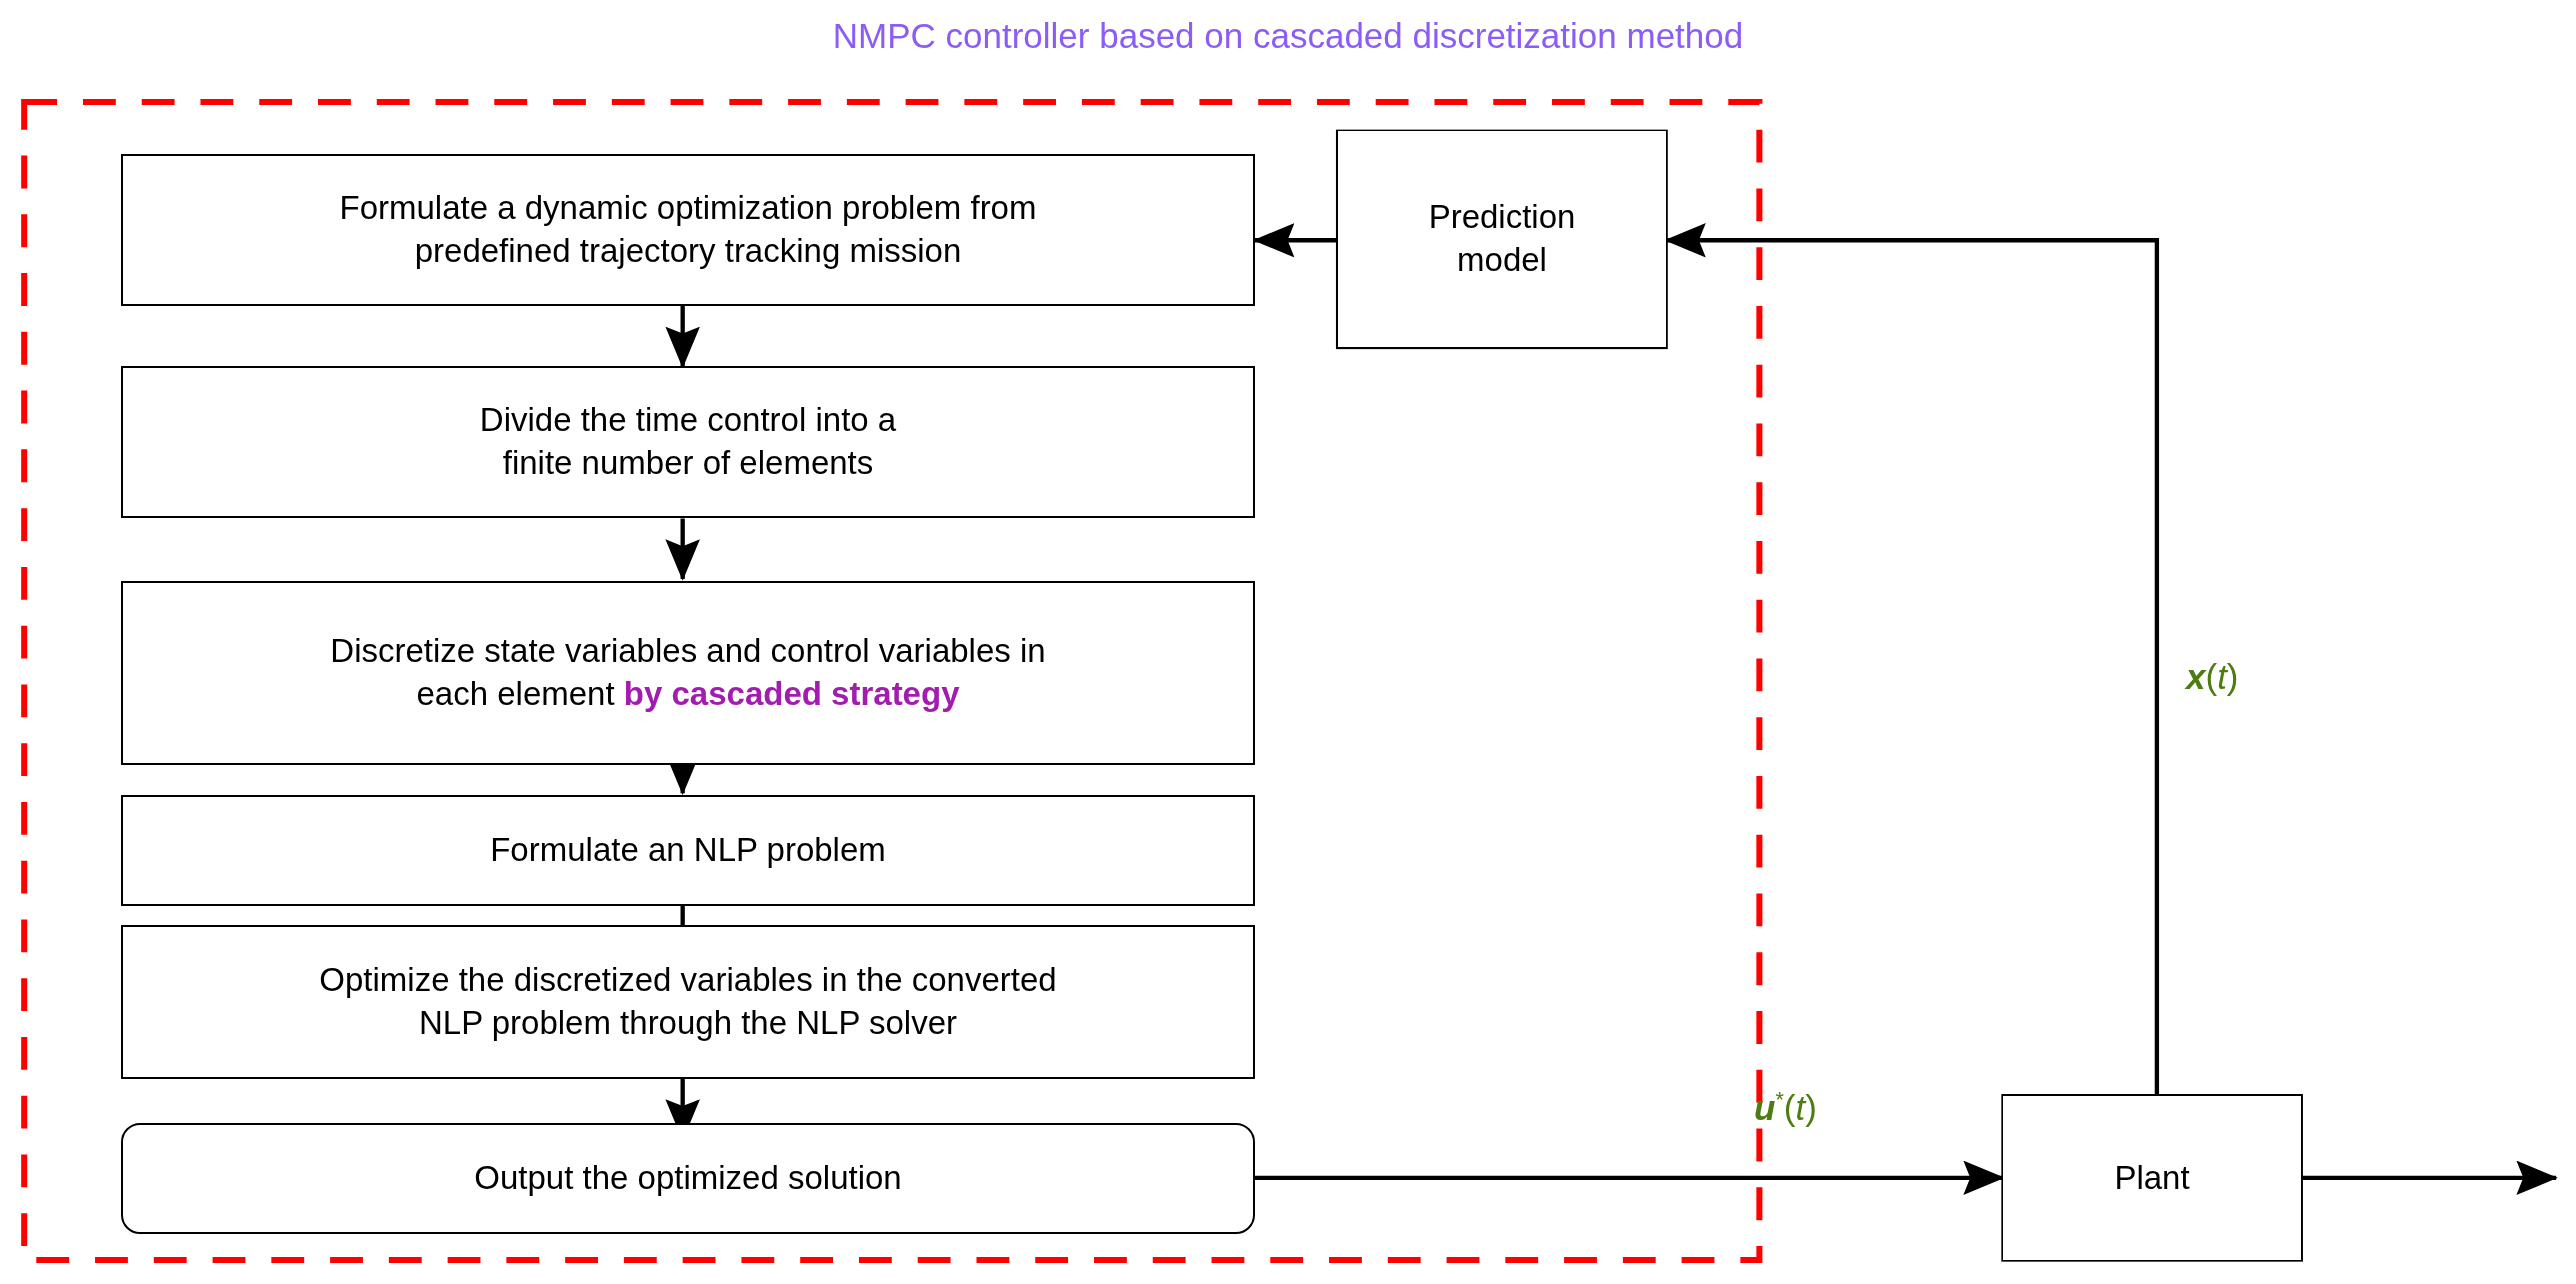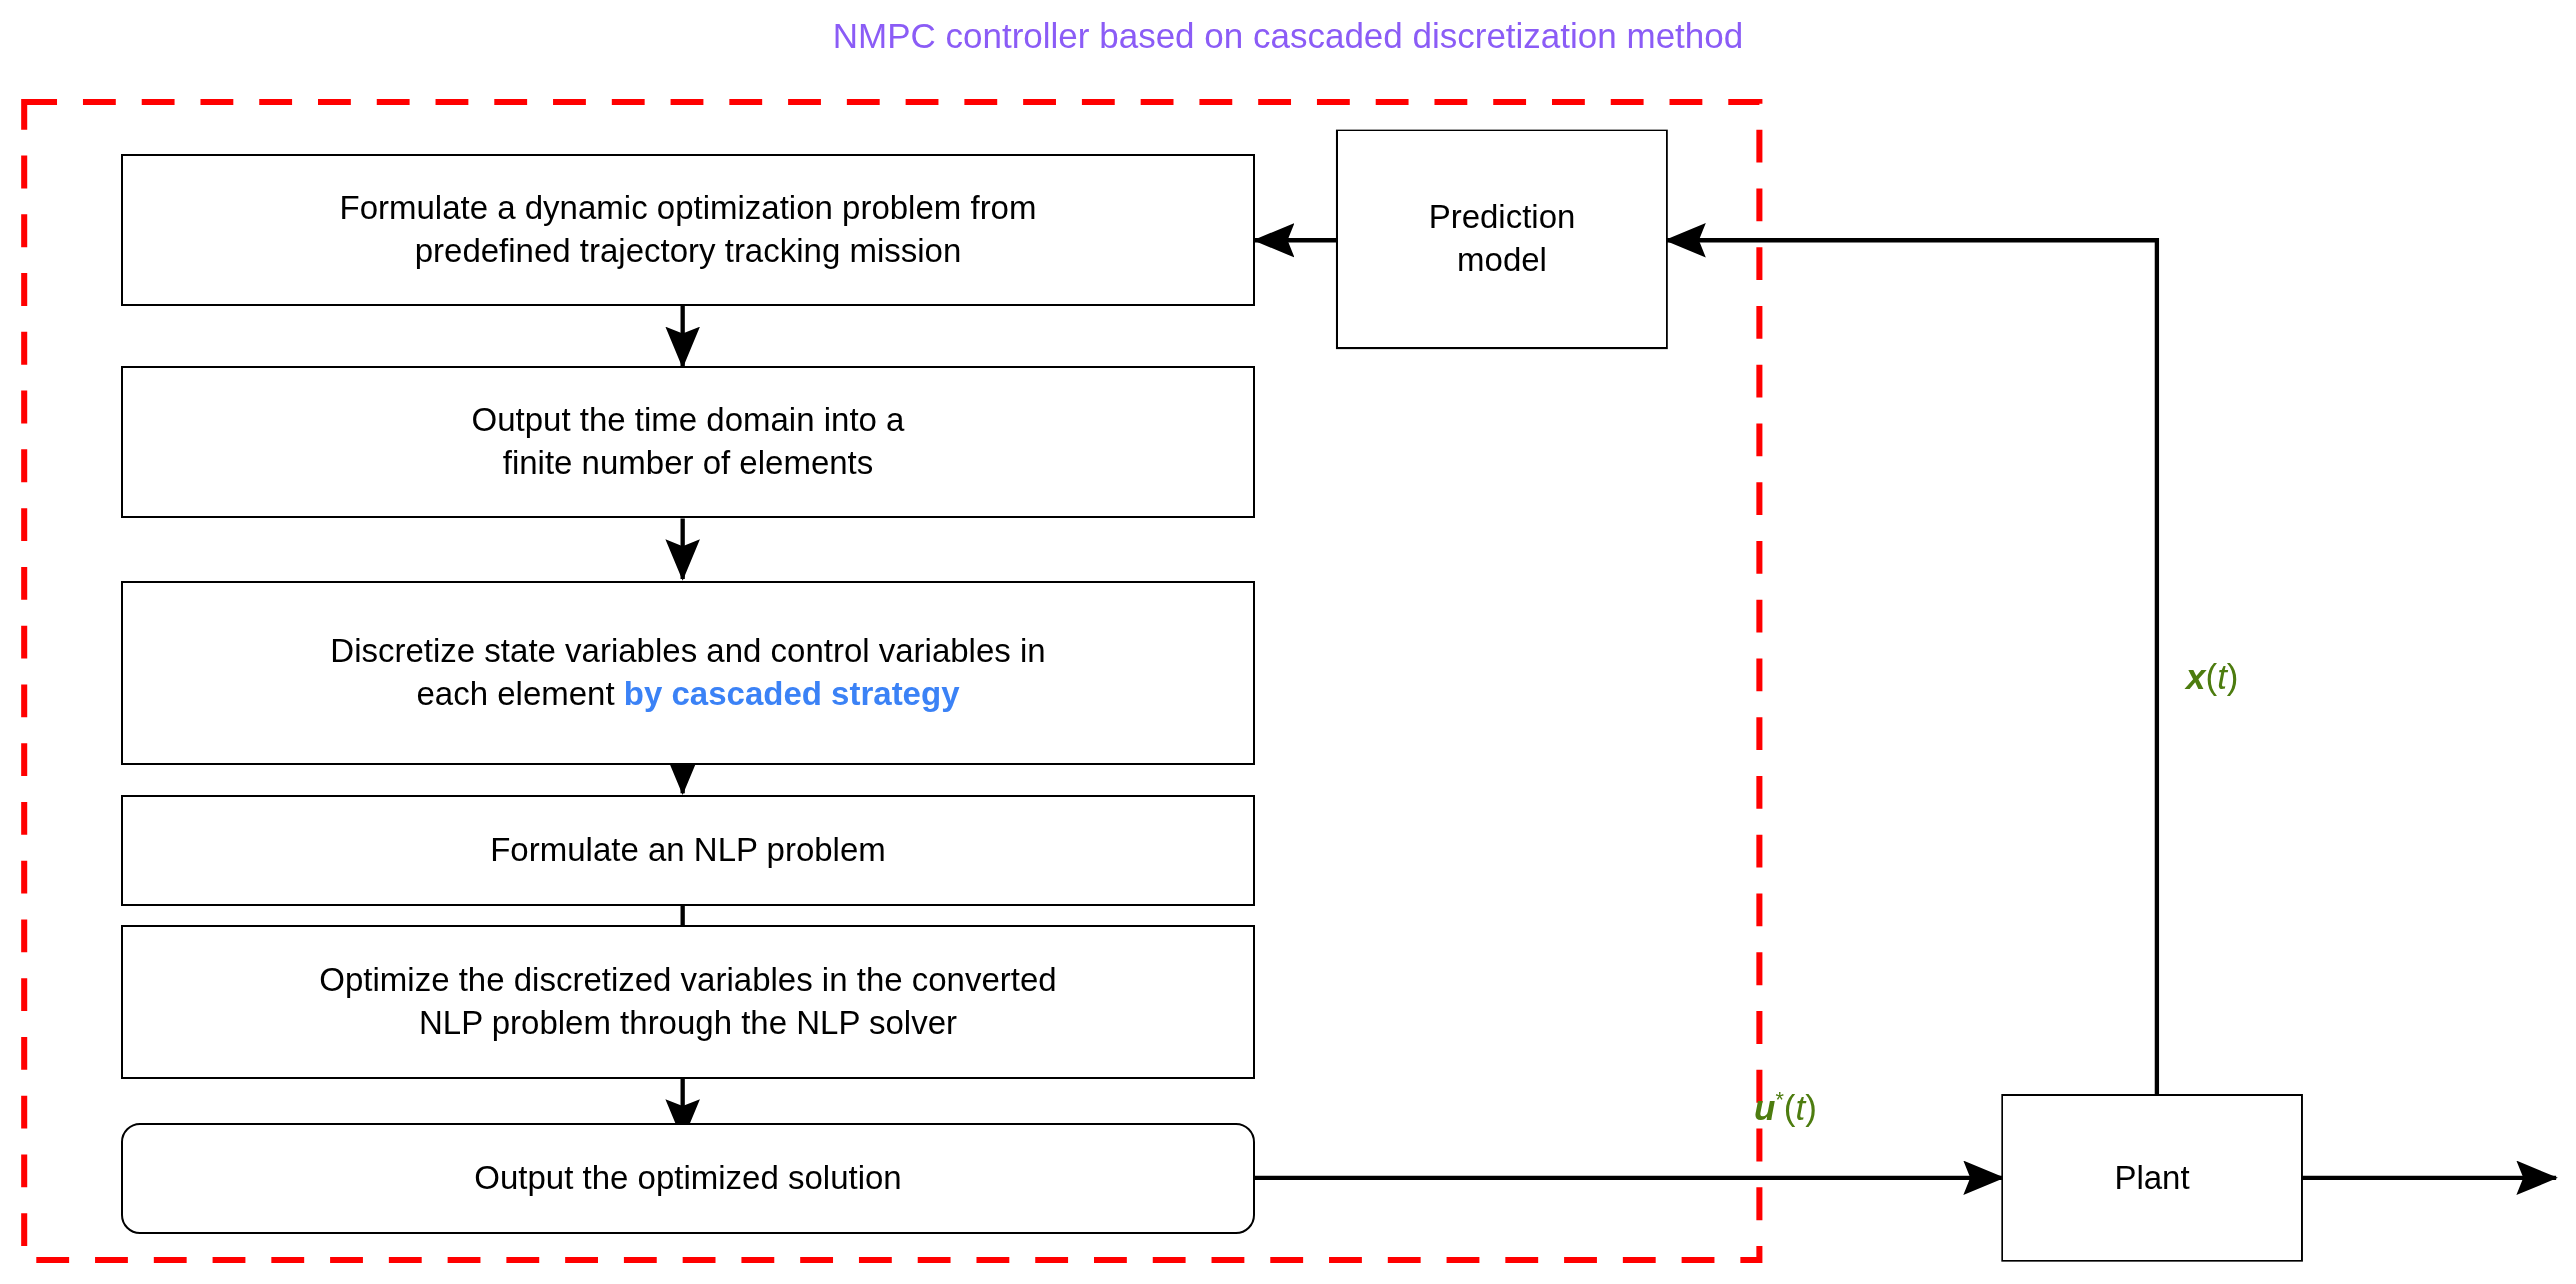--- a/index.html
+++ b/index.html
@@ -47,21 +47,21 @@
     font-size: 33px;
     line-height: 1.30;
     color: #000000;
     font-family: "Liberation Sans", sans-serif;
     padding: 0 19px;
   }
   .proc-box .inner {
     width: 100%;
   }
   .hl-red {
-    color: #3b82f6;
+    color: #a21caf;
     font-weight: bold;
   }
   .sig-label {
     position: absolute;
     font-size: 35px;
     color: #4d7c0f;
     font-family: Liberation Sans, sans-serif;
     white-space: nowrap;
   }
   .sig-label i {
@@ -116,21 +116,21 @@
 
   <div class="proc-box" style="left:121px; top:154px; width:1134px; height:152px;">
     <div class="inner">
       <span>Formulate a dynamic optimization problem from</span><br>
       <span>predefined trajectory tracking mission</span>
     </div>
   </div>
 
   <div class="proc-box" style="left:121px; top:366px; width:1134px; height:152px;">
     <div class="inner">
-      <span>Output the time domain into a</span><br>
+      <span>Divide the time control into a</span><br>
       <span>finite number of elements</span>
     </div>
   </div>
 
   <div class="proc-box" style="left:121px; top:581px; width:1134px; height:184px;">
     <div class="inner">
       <span>Discretize state variables and control variables in</span><br>
       <span>each element </span><span class="hl-red">by cascaded strategy</span>
     </div>
   </div>

